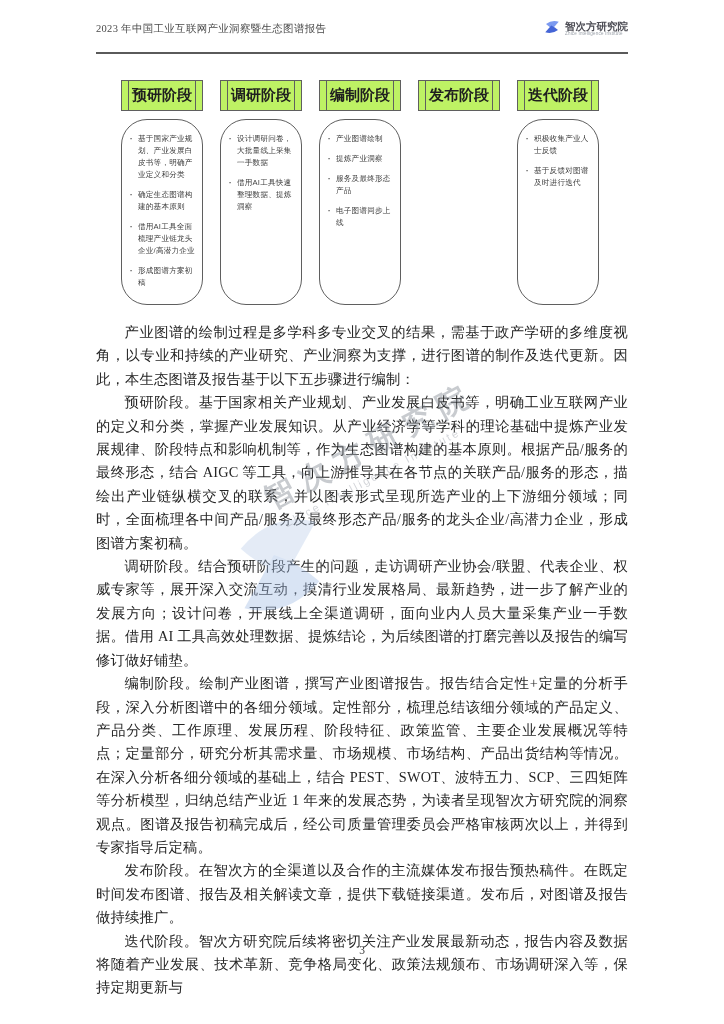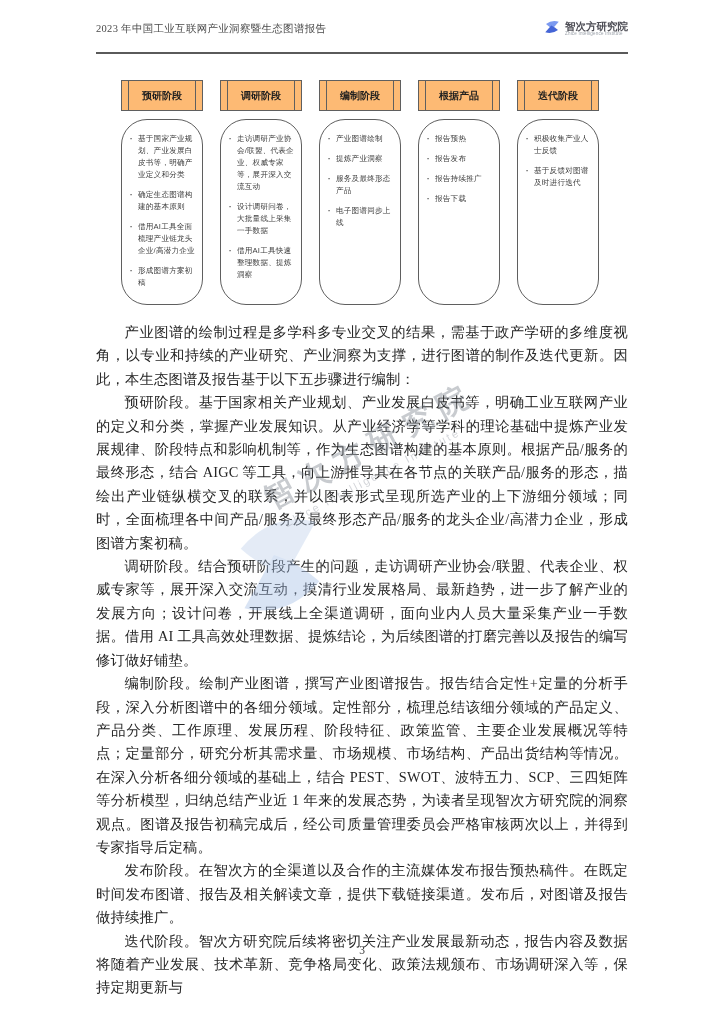--- a/index.html
+++ b/index.html
@@ -21,21 +21,21 @@
   .logo-cn { font-family:"Liberation Sans",sans-serif; font-weight:bold; font-size:10.5px; color:#4d4d55; }
   .logo-en { font-family:"Liberation Sans",sans-serif; font-size:4.5px; color:#9aa0a8; letter-spacing:0.2px; }
   .hdr-rule { height:2px; background:#5a5a5a; margin-top:12px; }
 
   
   .flow { margin:26px 0 0 25px; width:478px; display:grid; grid-template-columns:repeat(5,1fr); column-gap:17px; font-family:"Liberation Sans","DejaVu Sans",sans-serif; }
   .stage { display:flex; flex-direction:column; }
   .stage-hd {
     position:relative; border:1px solid #5f5f5f; height:31px;
     display:flex; align-items:center; justify-content:center;
-    font-size:10px; font-weight:bold; color:#1f1f1f; background:#fdba74;
+    font-size:15px; font-weight:bold; color:#1f1f1f; background:#bef264;
   }
   .stage-hd::before, .stage-hd::after {
     content:""; position:absolute; top:0; bottom:0; width:0; border-left:1px solid #5f5f5f;
   }
   .stage-hd::before { left:6px; }
   .stage-hd::after  { right:6px; }
   .stage-bd {
     margin-top:8px; border:1px solid #5f5f5f; border-radius:26px;
     height:186px; padding:13px 6px 6px 6px; background:#fff;
   }
@@ -98,49 +98,40 @@
             <li>借用AI工具全面梳理产业链龙头企业/高潜力企业</li>
             <li>形成图谱方案初稿</li>
           </ul>
         </div>
       </div>
 
       <div class="stage">
         <div class="stage-hd">调研阶段</div>
         <div class="stage-bd">
           <ul>
-            <li>走访调研产业协会/联盟、代表企业、权威专家等，展开深入交流互动</li>
             <li>设计调研问卷，大批量线上采集一手数据</li>
             <li>借用AI工具快速整理数据、提炼洞察</li>
           </ul>
         </div>
       </div>
 
       <div class="stage">
         <div class="stage-hd">编制阶段</div>
         <div class="stage-bd">
           <ul>
             <li>产业图谱绘制</li>
             <li>提炼产业洞察</li>
             <li>服务及最终形态产品</li>
             <li>电子图谱同步上线</li>
           </ul>
         </div>
       </div>
 
       <div class="stage">
-        <div class="stage-hd">根据产品</div>
-        <div class="stage-bd">
-          <ul>
-            <li>报告预热</li>
-            <li>报告发布</li>
-            <li>报告持续推广</li>
-            <li>报告下载</li>
-          </ul>
-        </div>
+        <div class="stage-hd">发布阶段</div>
       </div>
 
       <div class="stage">
         <div class="stage-hd">迭代阶段</div>
         <div class="stage-bd">
           <ul>
             <li>积极收集产业人士反馈</li>
             <li>基于反馈对图谱及时进行迭代</li>
           </ul>
         </div>

